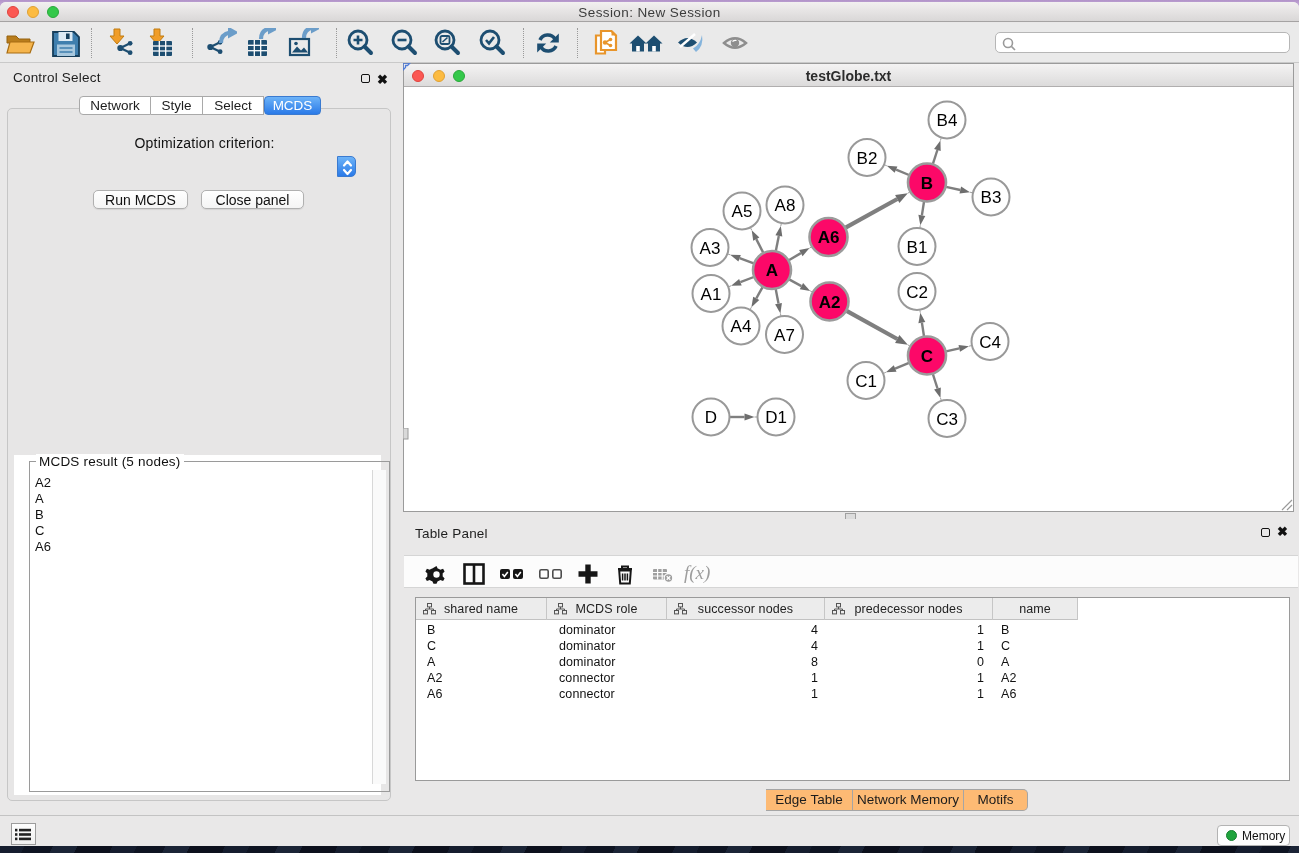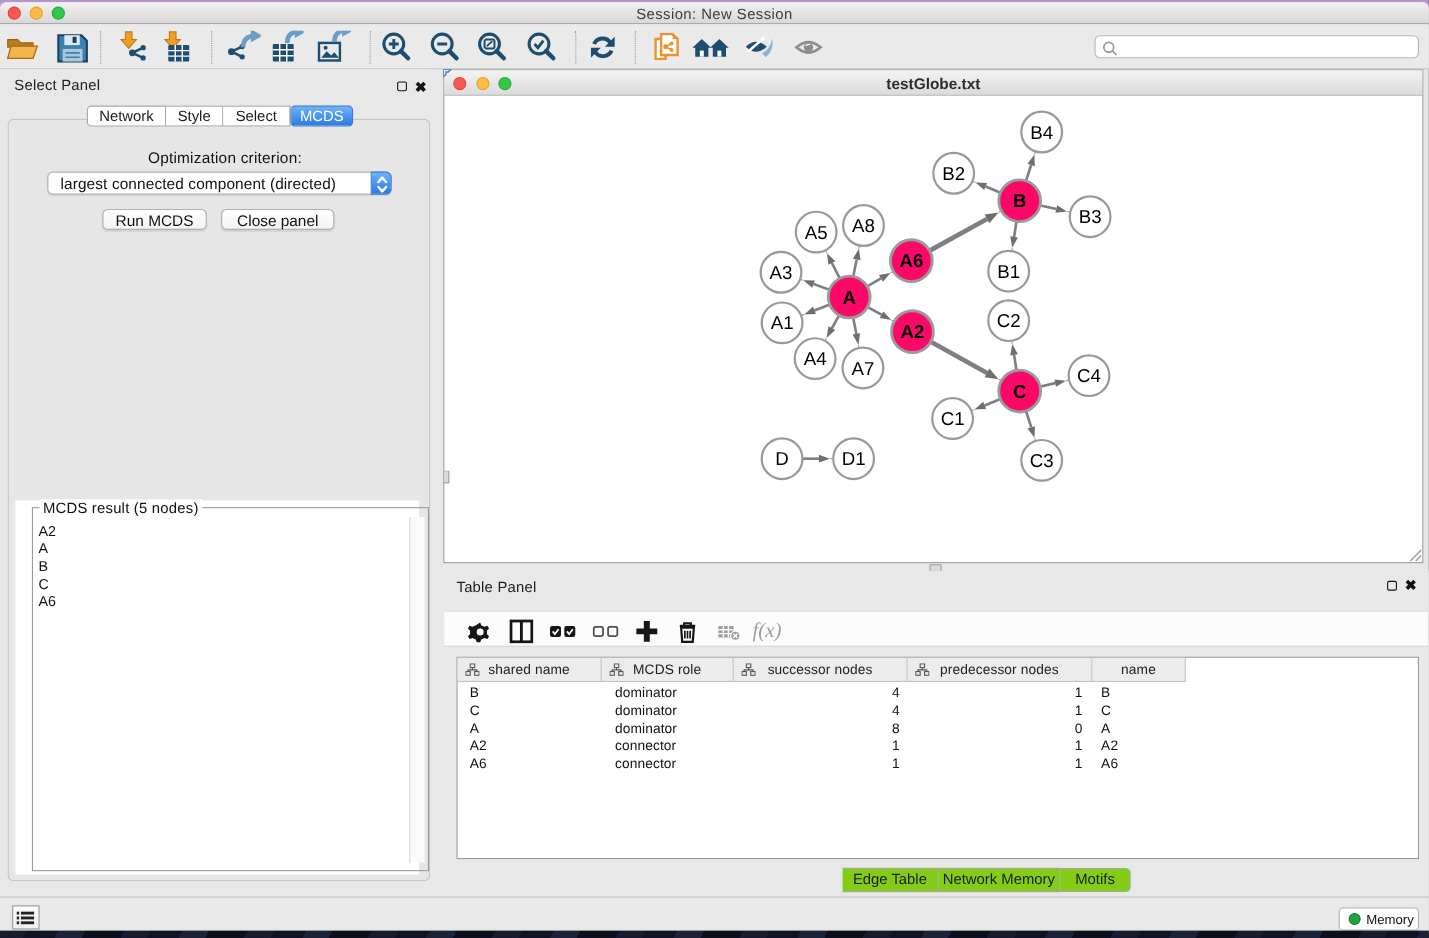--- a/index.html
+++ b/index.html
@@ -52,21 +52,21 @@
 #tptitle { left:12px; top:7px; font-size:13.5px; letter-spacing:0.2px; color:#1e1e1e; }
 #tpfloat { left:858px; top:9px; width:9px; height:9px; border:1.5px solid #111; border-radius:2px; }
 #tpx { left:874px; top:5px; font-size:13px; font-weight:bold; color:#111; }
 #ttoolbar { left:1px; top:36px; width:894px; height:33px; background:#fcfcfc; border-top:1px solid #d5d5d5; border-bottom:1px solid #d5d5d5;}
 #ttable { left:12px; top:78px; width:875px; height:184px; background:#fff; border:1px solid #9a9a9a; }
 #thead { left:0; top:0; width:662px; height:22px; background:#ececec; border-bottom:1px solid #c2c2c2; }
 .thcell { position:absolute; top:0; height:22px; border-right:1px solid #c6c6c6; font-size:12.5px; letter-spacing:0.1px; color:#222;
   text-align:center; line-height:22px; }
 .trow { position:absolute; font-size:12.5px; letter-spacing:0.1px; color:#111; height:16px; line-height:16px; }
 
-.btab { position:absolute; top:270px; height:22px; background:#84cc16; border:1px solid #a5a5a5;
+.btab { position:absolute; top:270px; height:22px; background:#fdba74; border:1px solid #a5a5a5;
   font-size:13.5px; color:#1c1c1c; text-align:center; line-height:20px; }
 .btabsel { background:linear-gradient(#6db3f8,#2a7ae8); color:#fff; border-color:#3a7ad0;margin-top:44px; }
 
 #statusbar { left:0; top:813px; width:1299px; height:33px; background:#e9e8e8; border-top:1px solid #c3c3c3; }
 #listbtn { left:11px; top:5px; width:25px; height:22px; background:linear-gradient(#fdfdfd,#f0f0f0); border:1px solid #9c9c9c; }
 #membtn { left:1217px; top:6px; width:73px; height:21px; background:#fdfdfd; border:1px solid #b3b3b3; border-radius:4px;
   font-size:12px; color:#111; }
 </style></head><body>
 <div class="abs" id="deskTop"></div>
 <div class="abs" id="win">
@@ -189,30 +189,29 @@
         <path d="M10.5,11.5 a4,3 0 0 1 4,-1" stroke="#fff" stroke-width="1.2" fill="none"></path>
       </svg>
       <div class="abs" id="searchbox">
         <svg width="16" height="16" style="position:absolute;left:5px;top:3px" viewBox="0 0 16 16">
           <circle cx="7" cy="7" r="4.5" fill="none" stroke="#9a9a9a" stroke-width="1.6"></circle>
           <line x1="10.4" y1="10.4" x2="14" y2="14" stroke="#9a9a9a" stroke-width="1.6"></line>
         </svg>
       </div>
     </div>
 <div class="abs" id="cpanel">
-      <div class="abs" id="cptitle">Select Panel</div>
+      <div class="abs" id="cptitle">Control Select</div>
       <div class="abs" id="cpfloat"></div>
       <div class="abs" id="cpx">✖</div>
       <div class="abs" id="cpinner"></div>
       <div class="seg" style="left:79px;width:72px;border-radius:4px 0 0 4px;">Network</div>
       <div class="seg" style="left:151px;width:52px;border-left:0;">Style</div>
       <div class="seg" style="left:203px;width:61px;border-left:0;">Select</div>
       <div class="seg segsel" style="left:264px;width:57px;">MCDS</div>
       <div class="abs" id="optlabel">Optimization criterion:</div>
-      <div class="abs" id="dropdown">largest connected component (directed)</div>
       <div class="abs" id="dropcap"><svg width="19" height="22" viewBox="0 0 19 22">
           <path d="M6,8.5 L9.5,4.5 L13,8.5" fill="none" stroke="#fff" stroke-width="2.2" stroke-linecap="round" stroke-linejoin="round"></path>
           <path d="M6,13 L9.5,17 L13,13" fill="none" stroke="#fff" stroke-width="2.2" stroke-linecap="round" stroke-linejoin="round"></path>
         </svg></div>
       <div class="aquabtn" style="left:93px;width:95px;">Run MCDS</div>
       <div class="aquabtn" style="left:201px;width:103px;">Close panel</div>
       <div class="abs" id="mcdsbox">
         <div class="abs" id="mcdsfs">
           <div class="abs" id="mcdsleg">MCDS result (5 nodes)</div>
           <div class="abs" id="mcdsscroll"></div>

